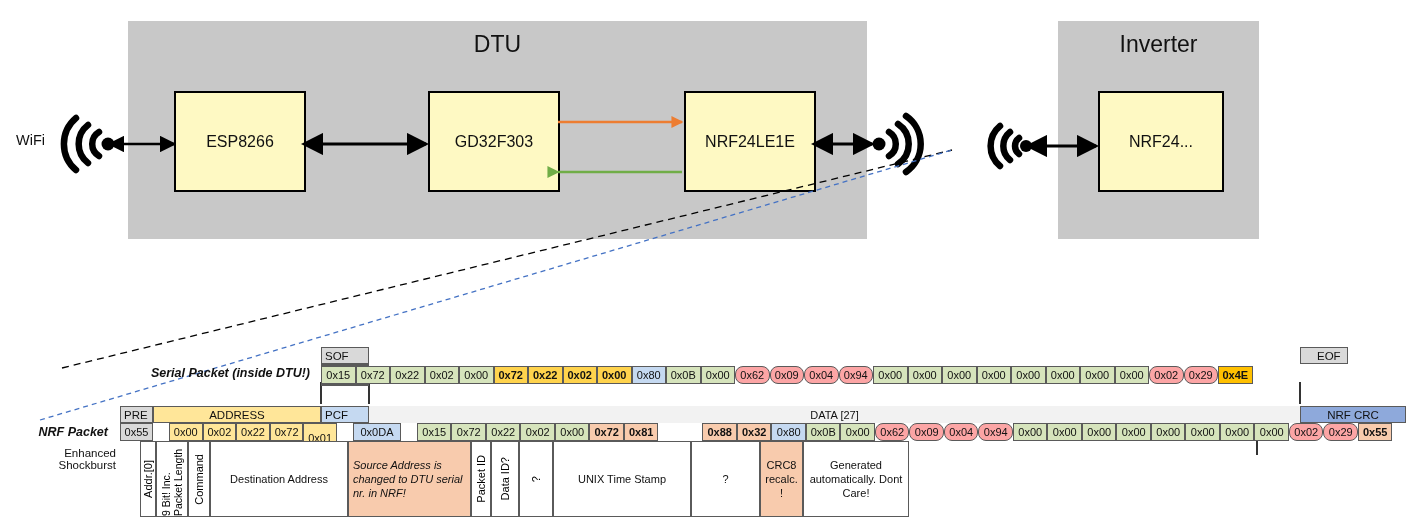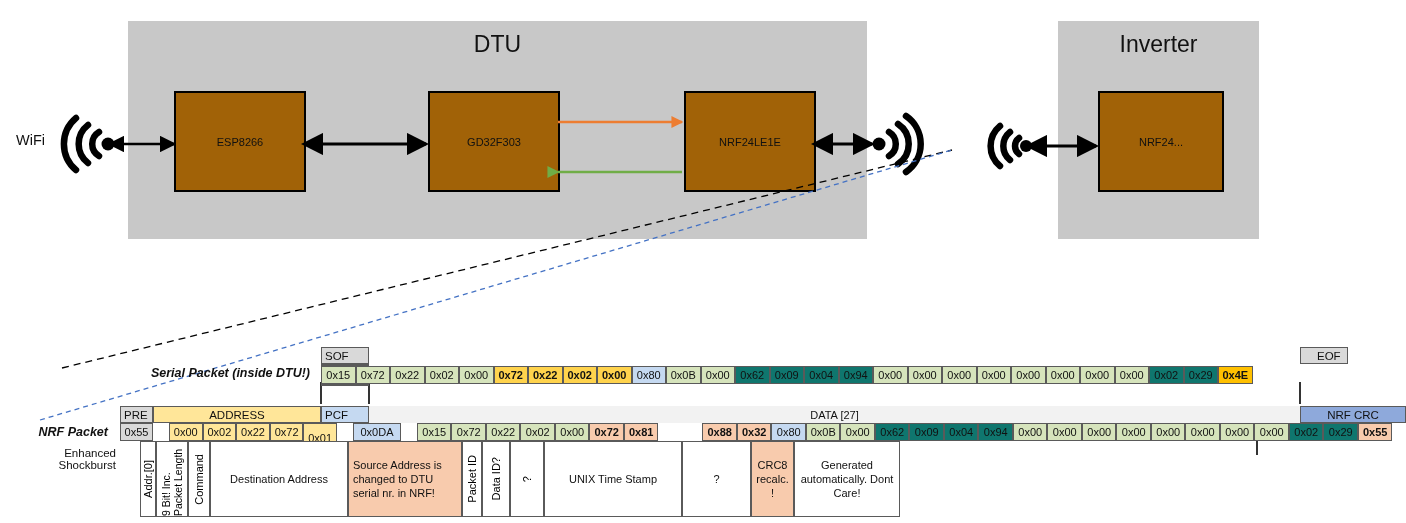--- a/index.html
+++ b/index.html
@@ -6,23 +6,23 @@
   body{width:1406px;height:523px;position:relative;overflow:hidden;
        font-family:"Liberation Sans",sans-serif;color:#000;}
 
   
   #block-diagram{position:absolute;left:0;top:0;width:1406px;height:270px;}
 
   .enclosure{position:absolute;background:#c8c8c8;}
   .enclosure-title{position:absolute;left:0;right:0;top:10px;text-align:center;
        font-size:23px;color:#111;}
 
-  .chip{position:absolute;background:#a16207;border:2.5px solid #000;
+  .chip{position:absolute;background:#fef9c3;border:2.5px solid #000;
        display:flex;align-items:center;justify-content:center;
-       font-size:11px;color:#111;text-align:center;}
+       font-size:16px;color:#111;text-align:center;}
 
   .wifi-label{position:absolute;font-size:14.5px;color:#111;}
 
   svg.overlay{position:absolute;left:0;top:0;width:1406px;height:523px;
        pointer-events:none;overflow:visible;}
 
   
   .row-label{position:absolute;font-size:12.5px;font-style:italic;font-weight:bold;
        color:#111;text-align:right;}
   .row-sublabel{position:absolute;font-size:11.5px;color:#111;text-align:right;margin-left:8px;}
@@ -38,21 +38,21 @@
 
   
   .f-gray{background:#d9d9d9;}
   .f-green{background:#d6e4bc;}
   .f-yellow{background:#ffd34d;}
   .f-sand{background:#ffe699;}
   .f-blue{background:#c5d9f1;}
   .f-bluehdr{background:#8ea9db;}
   .f-orange{background:#ffc000;}
   .f-salmon{background:#f8cbad;}
-  .f-lgray{background:#0f766e;}
+  .f-lgray{background:#fca5a5;border-radius:8px;}
 
   
   .desc{box-sizing:border-box;border:1px solid #5a5a5a;background:#fff;
         font-size:11px;color:#111;display:flex;align-items:center;
         justify-content:center;text-align:center;padding:2px 3px;overflow:hidden;}
   .desc.left{justify-content:flex-start;text-align:left;align-items:flex-start;
         padding:3px 4px;line-height:14px;}
   .desc.ctrleft{justify-content:flex-start;text-align:left;align-items:center;
         padding:3px 4px;line-height:14px;}
   .desc.salmon{background:#f8cbad;}
@@ -253,21 +253,21 @@
   <div class="vertwrap" style="width:32px;height:76px;">
     <span class="vertmulti">9 Bit! Inc. Packet Length</span>
   </div>
 
   <div class="vertwrap" style="width:22px;height:76px;">
     <span class="vert">Command</span>
   </div>
 
   <div class="desc" style="width:138px;height:76px;">Destination Address</div>
 
-  <div class="desc ctrleft salmon" style="width:114px;height:76px;">Source Address is changed to DTU serial nr. in NRF!</div>
+  <div class="desc ctrleft salmon" style="width:123px;height:76px;font-style:italic;">Source Address is changed to DTU serial nr. in NRF!</div>
 
   <div class="vertwrap" style="width:20px;height:76px;">
     <span class="vert">Packet ID</span>
   </div>
 
   <div class="vertwrap" style="width:28px;height:76px;">
     <span class="vert">Data ID?</span>
   </div>
 
   <div class="vertwrap" style="width:34px;height:76px;">

